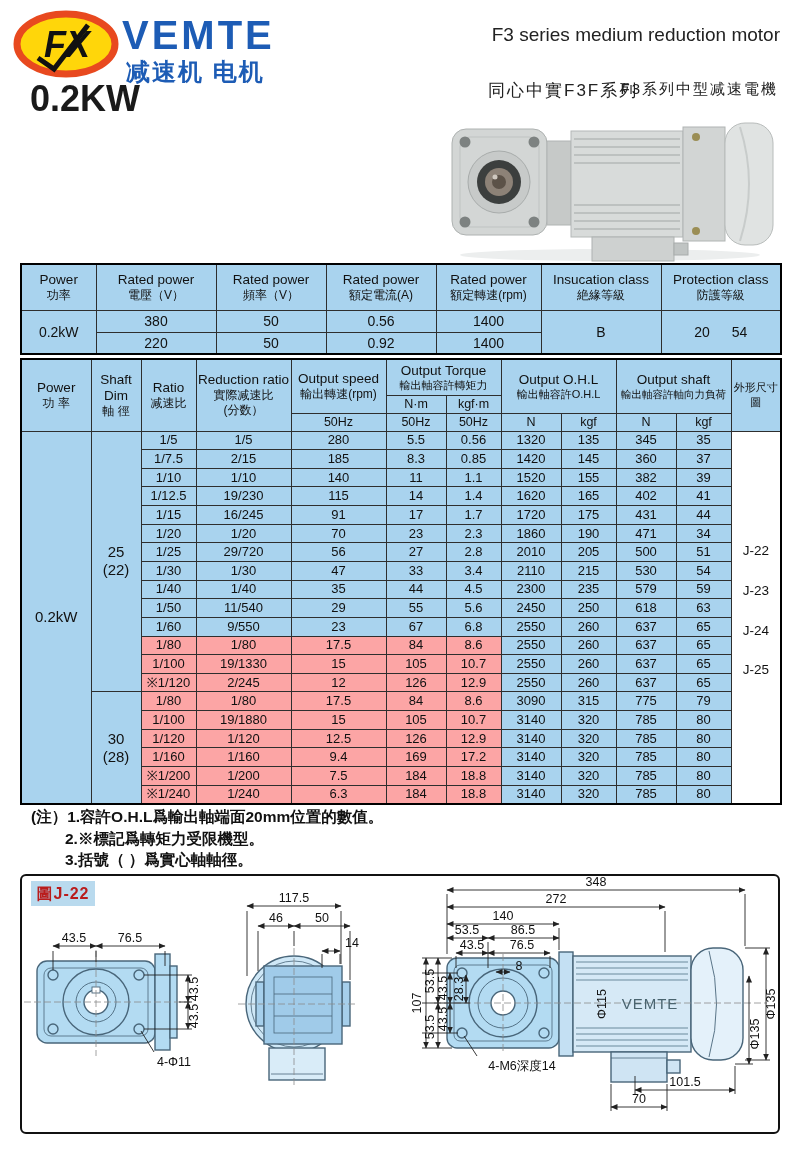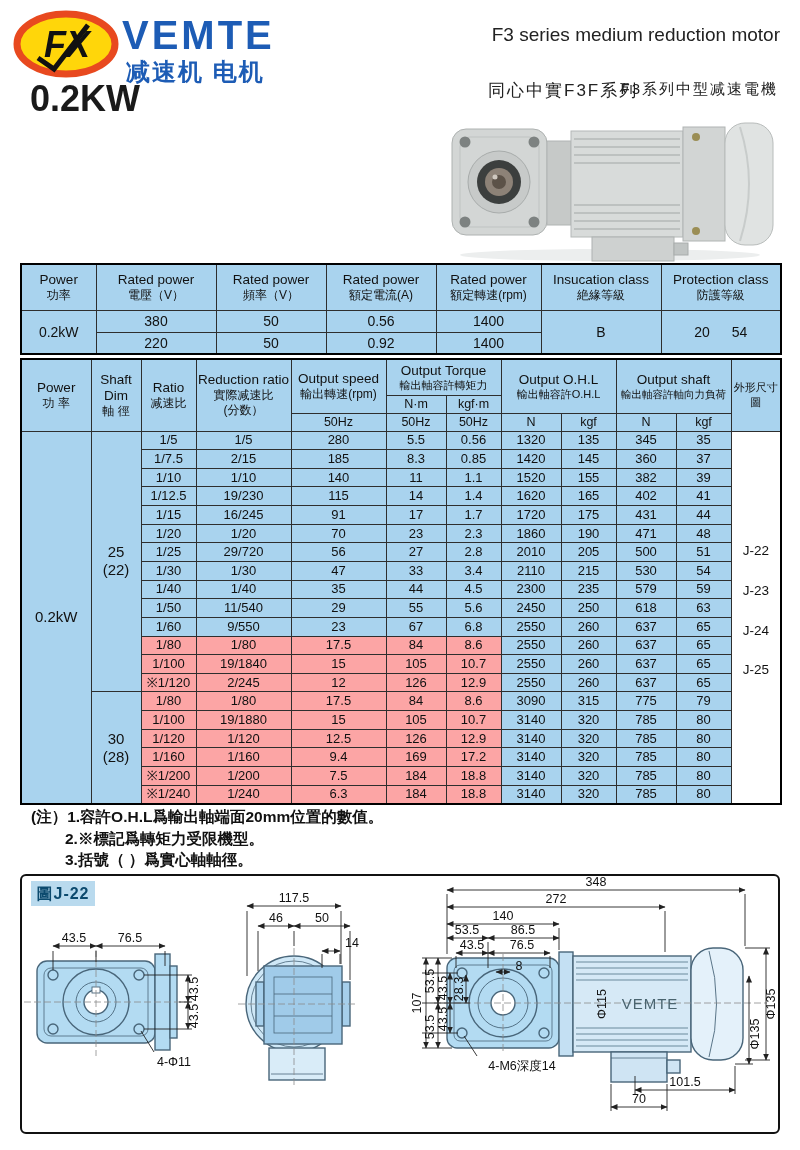--- a/index.html
+++ b/index.html
@@ -43,21 +43,21 @@
   .figcol { position:relative; background:#fff; }
   .figref { position:absolute; left:50%; transform:translateX(-50%); font-size:13.5px; white-space:nowrap; }
 
   
   .notes { left:31px; top:806px; font-size:15.5px; font-weight:bold; line-height:21.5px; color:#111; }
   .ind { margin-left:34px; }
 
   
   .dbox { left:20px; top:874px; width:760px; height:260px; border:2.5px solid #111; border-radius:6px; }
   .dbadge { position:absolute; left:9px; top:5px; width:64px; height:25px; background:#b9daee;
-            color:#0c4a6e; font-size:16px; font-weight:bold; text-align:center; line-height:25px; letter-spacing:1px; }
+            color:#b91c1c; font-size:16px; font-weight:bold; text-align:center; line-height:25px; letter-spacing:1px; }
   .dtitle { position:absolute; left:80px; top:3px; font-size:21px; font-weight:bold; letter-spacing:0.5px; }
   svg text { font-family:"Liberation Sans", sans-serif; }
 </style>
 </head>
 <body>
 
 <svg class="abs" style="left:8px;top:8px" width="116" height="72" viewBox="0 0 116 72">
   <ellipse cx="58" cy="36" rx="49" ry="30" fill="#ffd60a" stroke="#e8491f" stroke-width="7"></ellipse>
   <text x="36" y="49" font-size="36" font-style="italic" font-weight="bold" font-family="Liberation Serif, serif" fill="#111">FX</text>
   <path d="M30,50 L46,61 L80,17" stroke="#111" stroke-width="5" fill="none"></path>
@@ -306,21 +306,21 @@
       </tr>
       <tr>
         <td class="c-blue">1/20</td>
         <td class="c-blue">1/20</td>
         <td class="c-blue">70</td>
         <td class="c-blue">23</td>
         <td class="c-blue">2.3</td>
         <td class="c-blue">1860</td>
         <td class="c-blue">190</td>
         <td class="c-blue">471</td>
-        <td class="c-blue">48</td>
+        <td class="c-blue">34</td>
       </tr>
       <tr>
         <td class="c-blue">1/25</td>
         <td class="c-blue">29/720</td>
         <td class="c-blue">56</td>
         <td class="c-blue">27</td>
         <td class="c-blue">2.8</td>
         <td class="c-blue">2010</td>
         <td class="c-blue">205</td>
         <td class="c-blue">500</td>
@@ -376,21 +376,21 @@
         <td class="c-white">17.5</td>
         <td class="c-white">84</td>
         <td class="c-white">8.6</td>
         <td class="c-blue">2550</td>
         <td class="c-blue">260</td>
         <td class="c-blue">637</td>
         <td class="c-blue">65</td>
       </tr>
       <tr>
         <td class="c-white">1/100</td>
-        <td class="c-white">19/1840</td>
+        <td class="c-white">19/1330</td>
         <td class="c-white">15</td>
         <td class="c-white">105</td>
         <td class="c-white">10.7</td>
         <td class="c-blue">2550</td>
         <td class="c-blue">260</td>
         <td class="c-blue">637</td>
         <td class="c-blue">65</td>
       </tr>
       <tr>
         <td class="c-white">※1/120</td>

